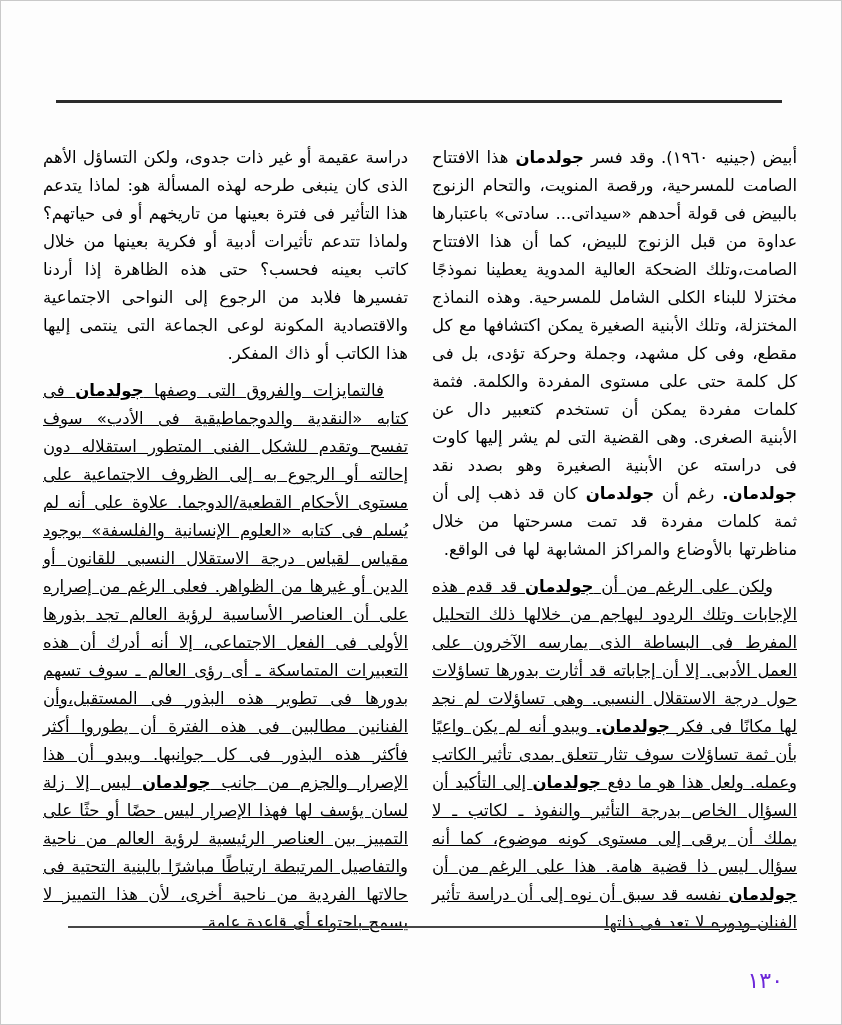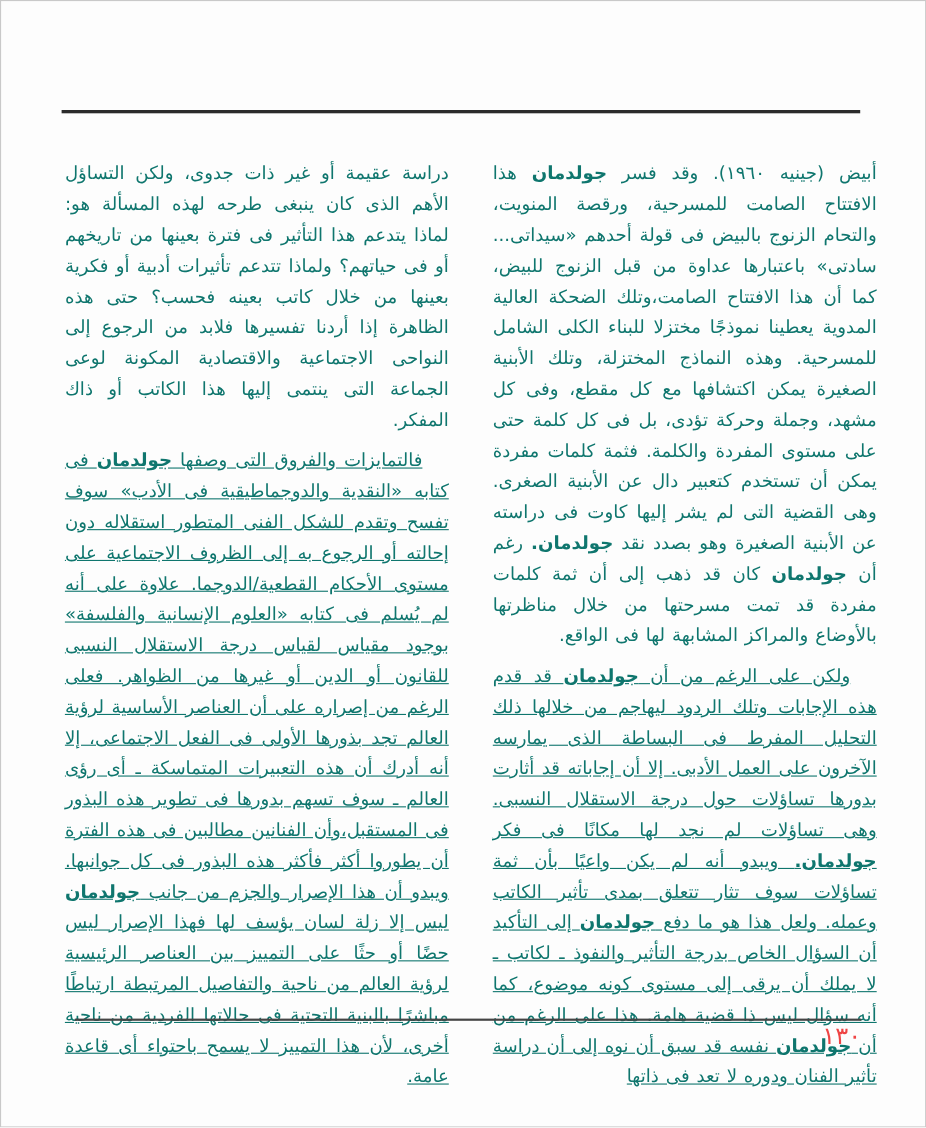--- a/index.html
+++ b/index.html
@@ -44,24 +44,24 @@
     right: 44px;
     display: flex;
     gap: 24px;
     direction: rtl;
   }
   .column {
     width: 365px;
     flex: 0 0 365px;
   }
   .para {
-    margin: 0 0 9px 16px;
+    margin: 0 0 9px 0;
     font-size: 16.5px;
     line-height: 28px;
-    color: #0f766e;
+    color: #000000;
     text-align: justify;
     direction: rtl;
     word-spacing: 1px;
   }
   .para.indent { text-indent: 24px; text-decoration: underline; }
   .para b { font-weight: bold; }
   
   .watermark {
     position: absolute;
     left: 258px;
@@ -97,24 +97,24 @@
     top: 113px;
     width: 100%;
     text-align: center;
     font-size: 17px;
     letter-spacing: 0.5px;
     color: rgba(148, 148, 148, 0.8);
     white-space: nowrap;
   }
   .page-number {
     position: absolute;
-    top: 929px;
+    top: 967px;
     right: 58px;
     font-size: 22px;
-    color: #ef4444;
+    color: #6d28d9;
     direction: rtl;
   }
 </style>
 </head>
 <body>
 
 <div class="page">
 
   <hr class="top-rule">
 

